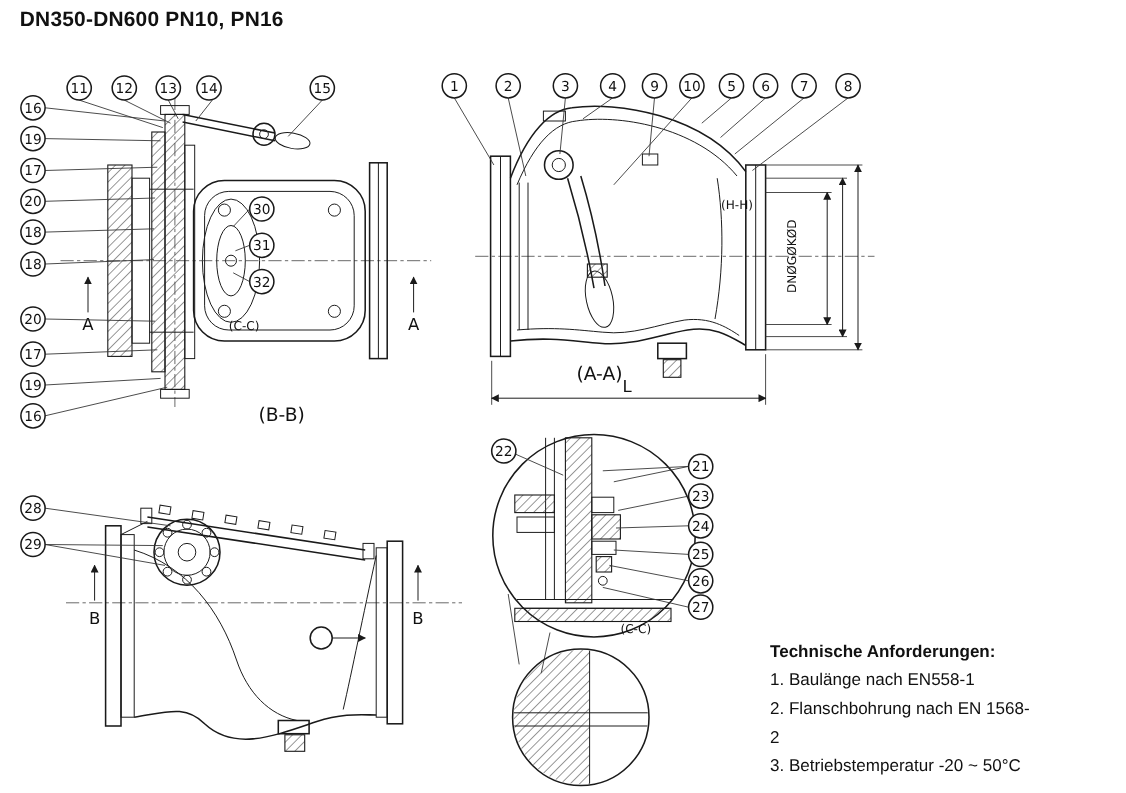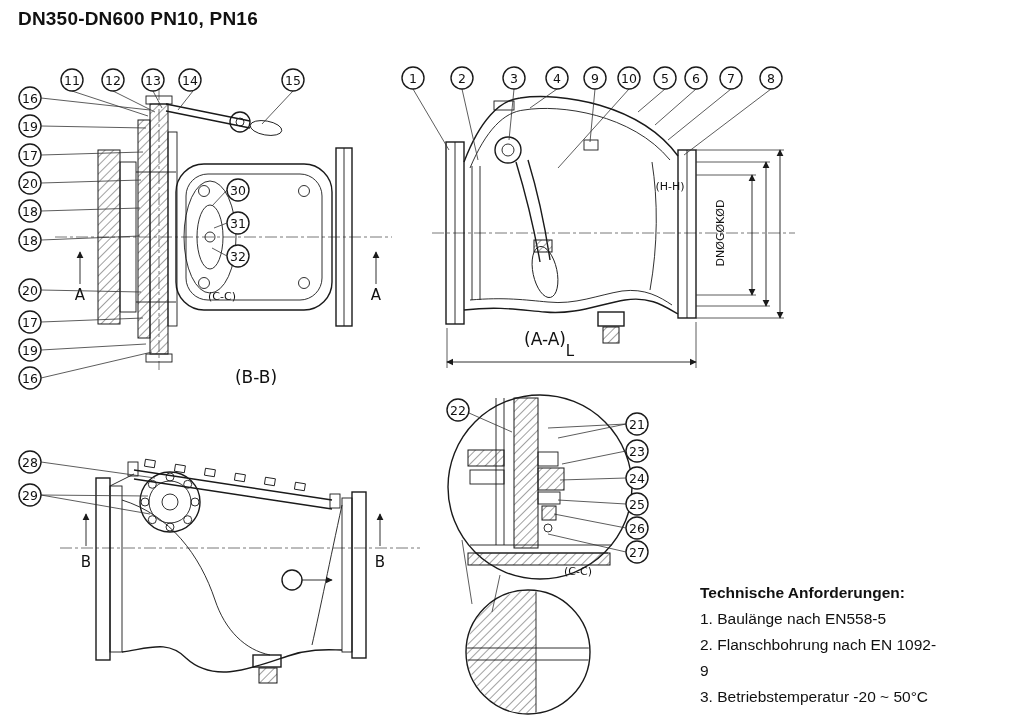--- a/index.html
+++ b/index.html
@@ -356,18 +356,18 @@
         <rect x="466" y="590" width="70" height="124" fill="url(#hatch)"></rect>
         <line class="ln2" x1="536" y1="590" x2="536" y2="714"></line>
         <line class="ln2" x1="466" y1="648" x2="590" y2="648"></line>
         <line class="ln2" x1="466" y1="660" x2="590" y2="660"></line>
       </g>
     </g>
   </svg>
 
   <div class="tech">
     <div class="h">Technische Anforderungen:</div>
-    <div class="t-item">1. Baulänge nach EN558-5</div>
-    <div class="t-item">2. Flanschbohrung nach EN 1092-9</div>
+    <div class="t-item">1. Baulänge nach EN558-1</div>
+    <div class="t-item">2. Flanschbohrung nach EN 1568-2</div>
     <div class="t-item">3. Betriebstemperatur -20 ~ 50°C</div>
   </div>
 
 </div>
 
 </body></html>

